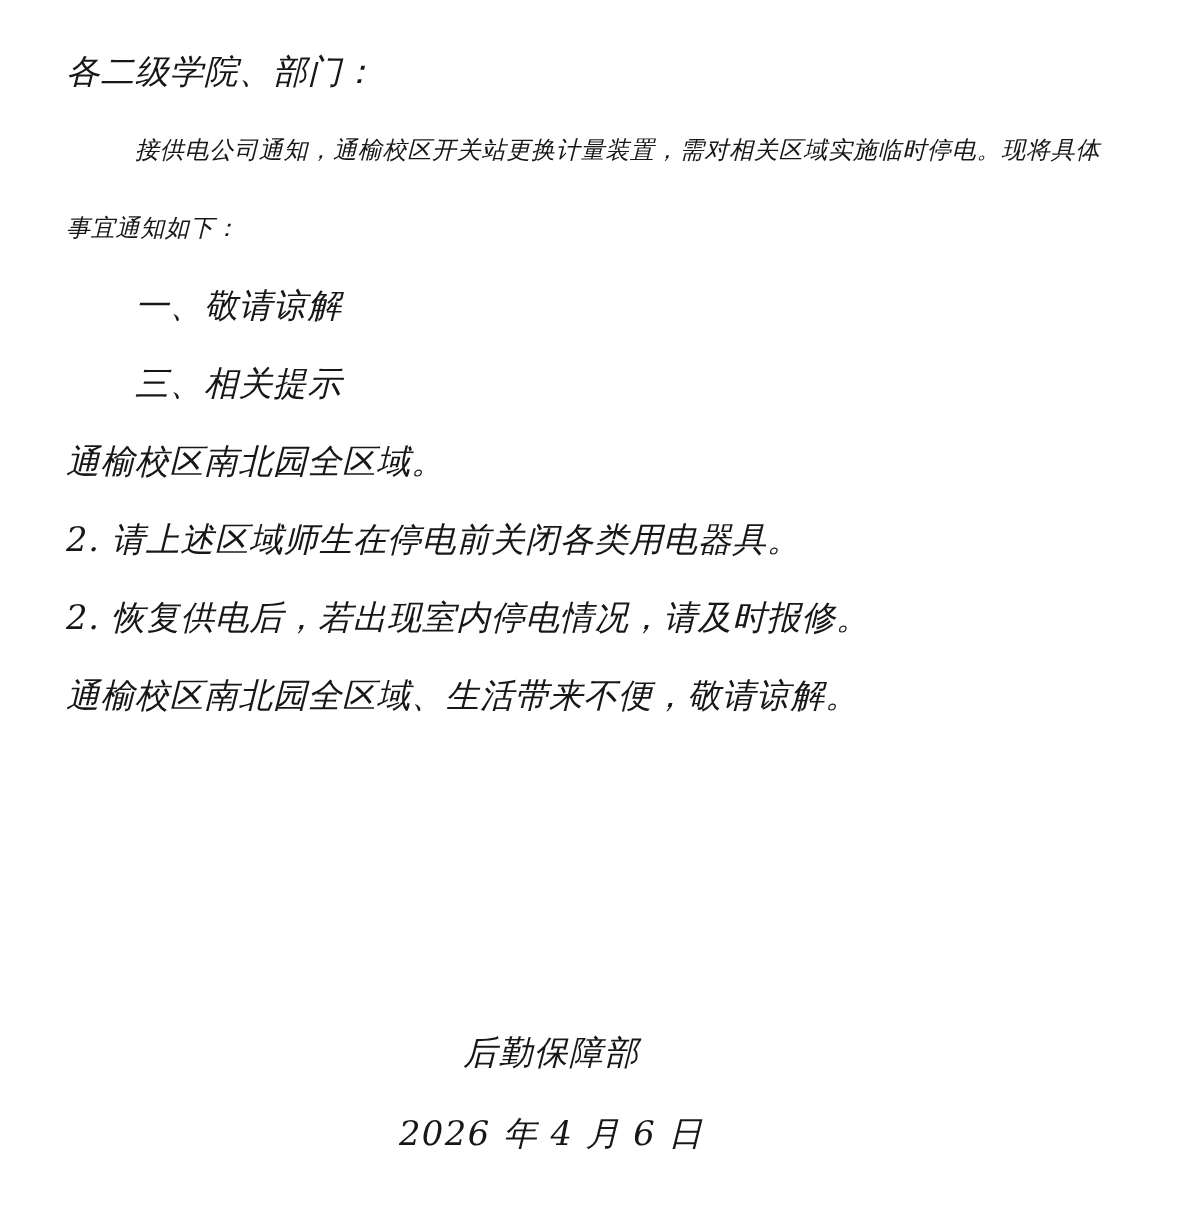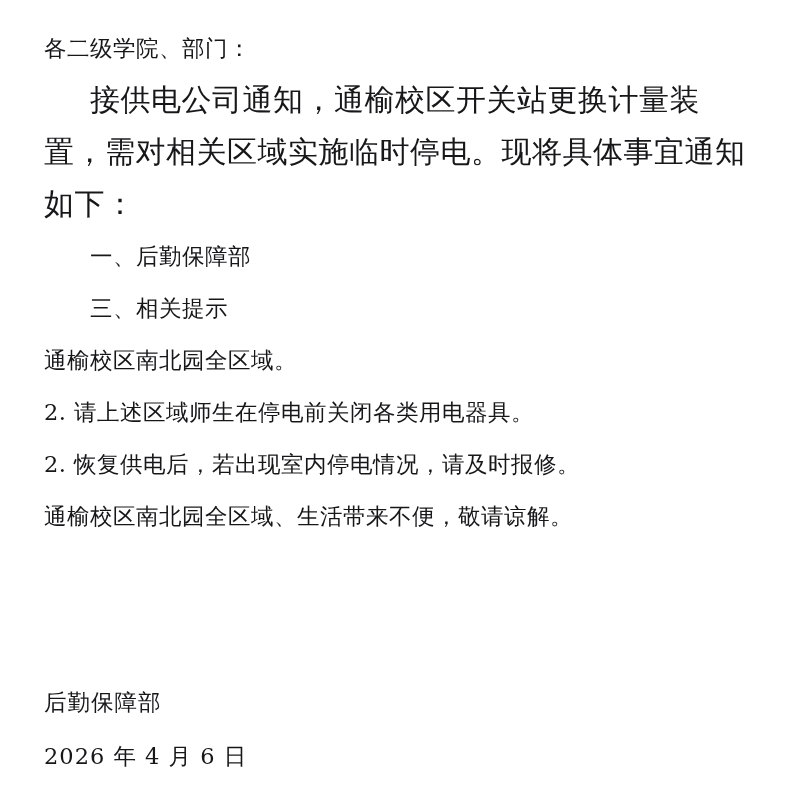--- a/index.html
+++ b/index.html
@@ -15,69 +15,70 @@
     position: relative;
     overflow: hidden;
   }
   .page {
     box-sizing: border-box;
     width: 799px;
     height: 803px;
     padding: 22px 52px 20px 44px;
     display: flex;
     flex-direction: column;
+    font-style: italic;
   }
   .doc-body {
     flex: 0 0 auto;
   }
   .line {
     font-size: 22.5px;
     line-height: 52px;
     letter-spacing: 0.5px;
     white-space: pre-wrap;
     color: #17171a;
   }
   .indent-2 {
     text-indent: 46px;
   }
   .block-para {
-    font-size: 30px;
+    font-size: 16px;
     line-height: 52px;
     letter-spacing: 0.5px;
     text-indent: 46px;
     color: #17171a;
   }
   .spacer-tail {
     flex: 1 1 auto;
     min-height: 10px;
   }
   .sign-block {
     flex: 0 0 auto;
-    text-align: left;
+    text-align: center;
     padding-right: 56px;
   }
   .sign-line {
     font-size: 22.5px;
     line-height: 54px;
     letter-spacing: 1px;
     color: #17171a;
   }
 </style>
 </head>
 <body>
 
 <div class="page">
 
   <div class="doc-body">
 
     <div class="line">各二级学院、部门：</div>
 
     <div class="block-para">接供电公司通知，通榆校区开关站更换计量装置，需对相关区域实施临时停电。现将具体事宜通知如下：</div>
 
-    <div class="line indent-2">一、后勤保障部</div>
+    <div class="line indent-2">一、敬请谅解</div>
 
     <div class="line indent-2">三、相关提示</div>
 
     <div class="line">通榆校区南北园全区域。</div>
     <div class="line">2. 请上述区域师生在停电前关闭各类用电器具。</div>
     <div class="line">2. 恢复供电后，若出现室内停电情况，请及时报修。</div>
 
     <div class="line">通榆校区南北园全区域、生活带来不便，敬请谅解。</div>
 
   </div>

